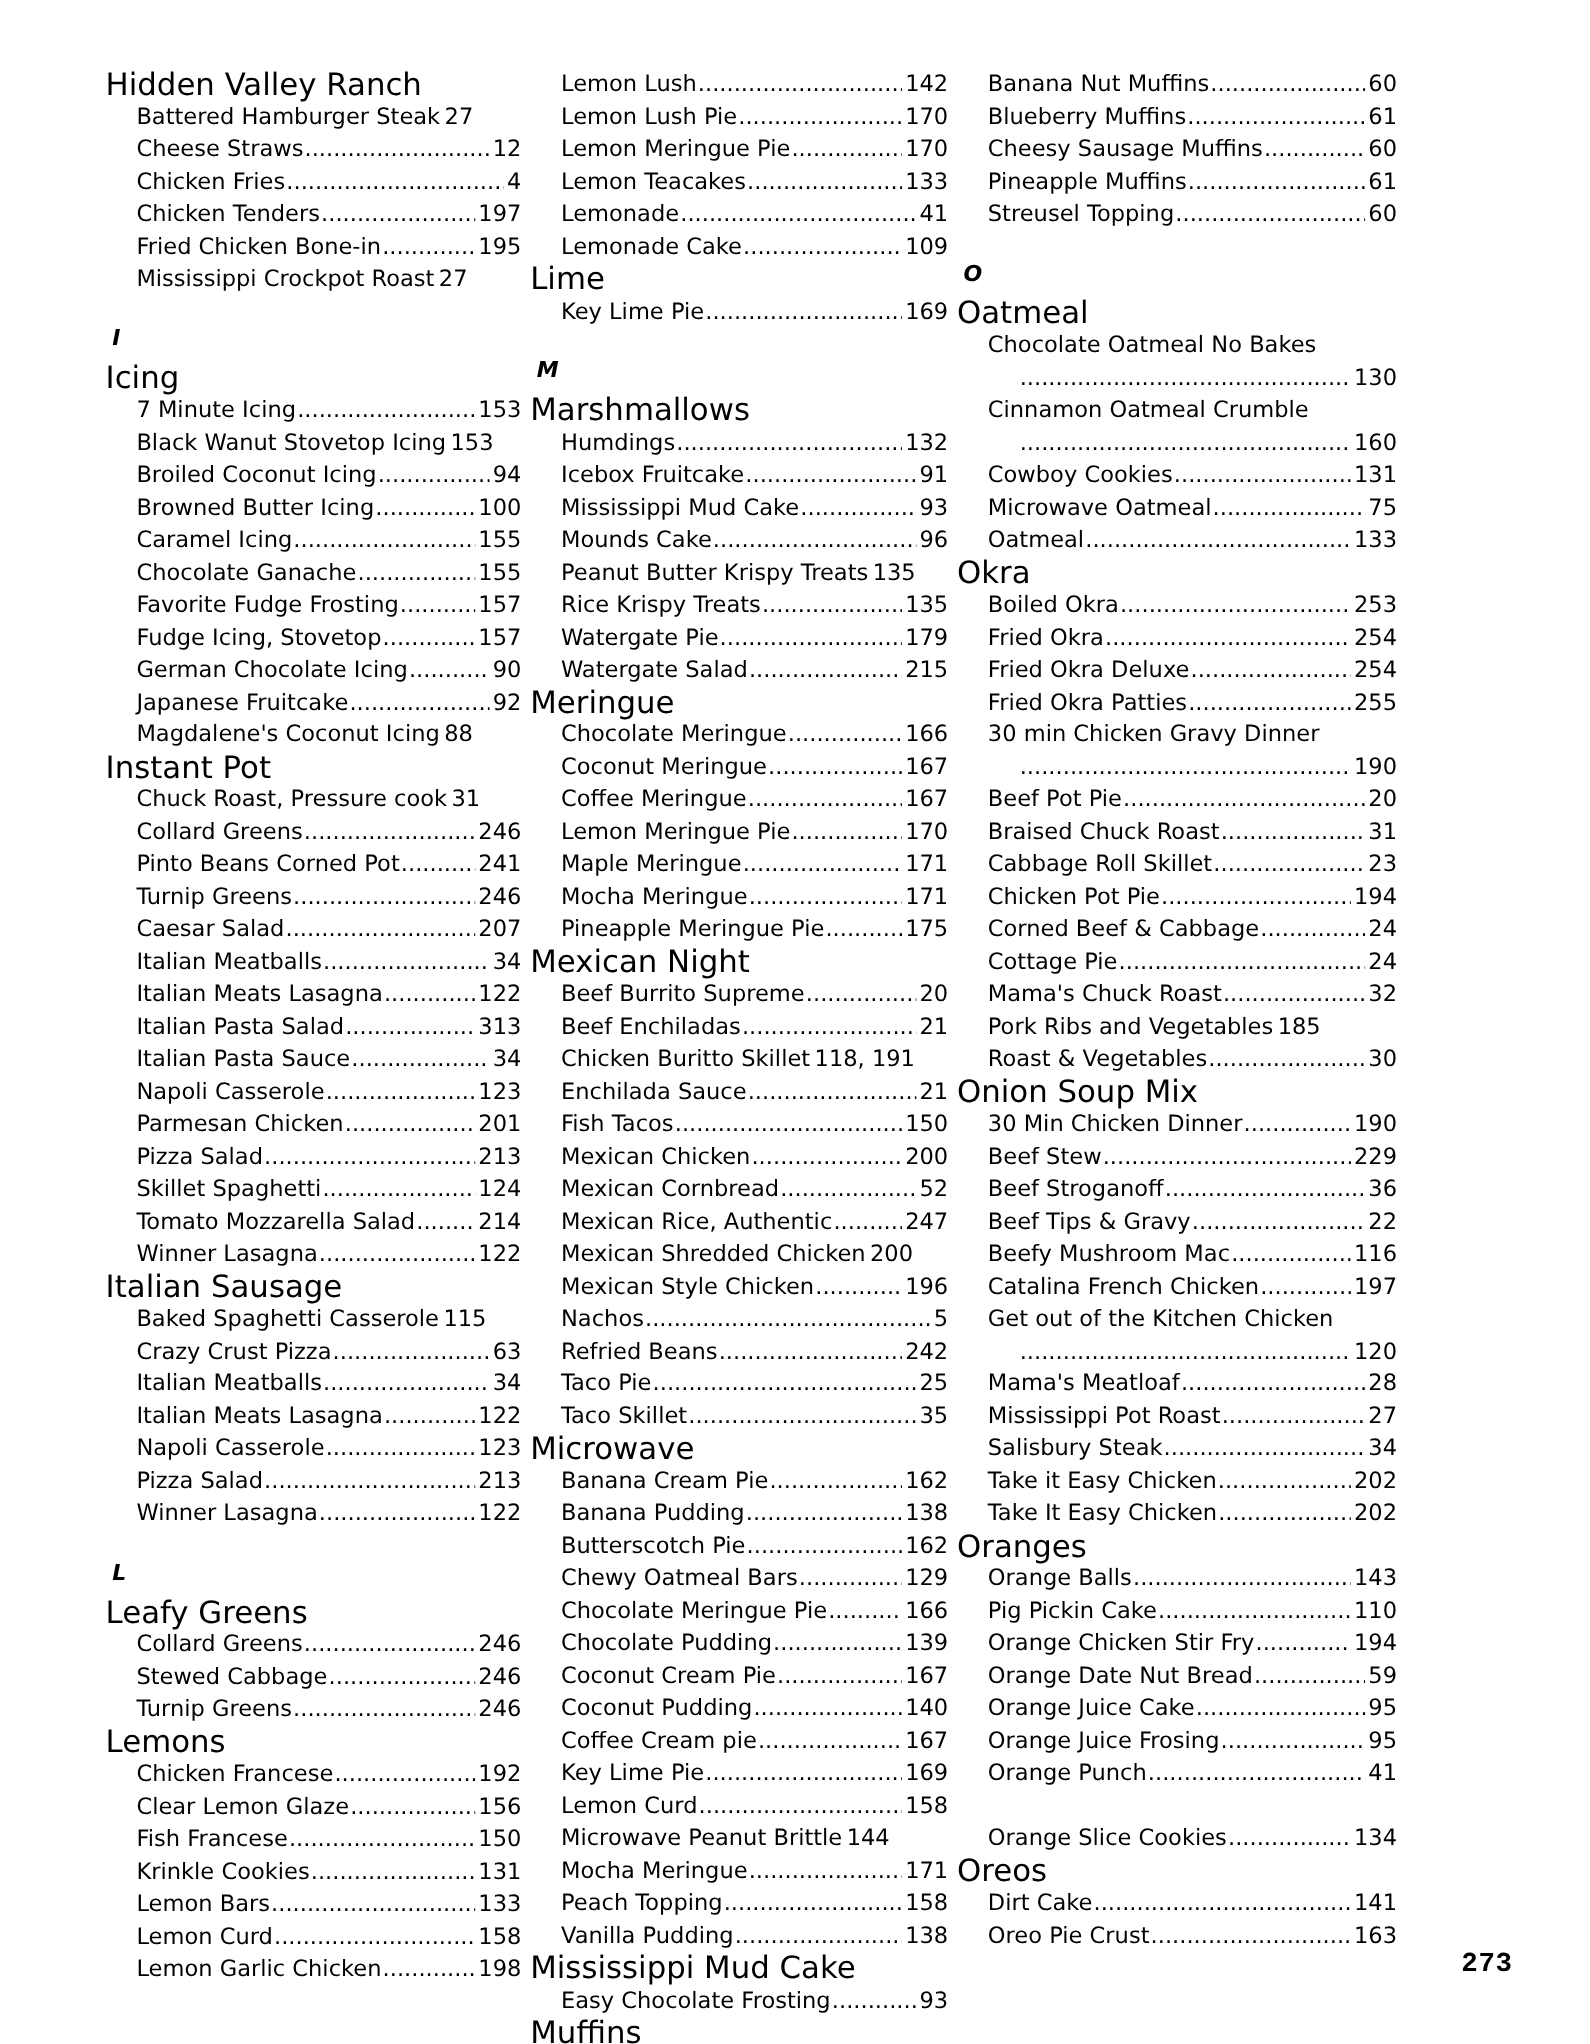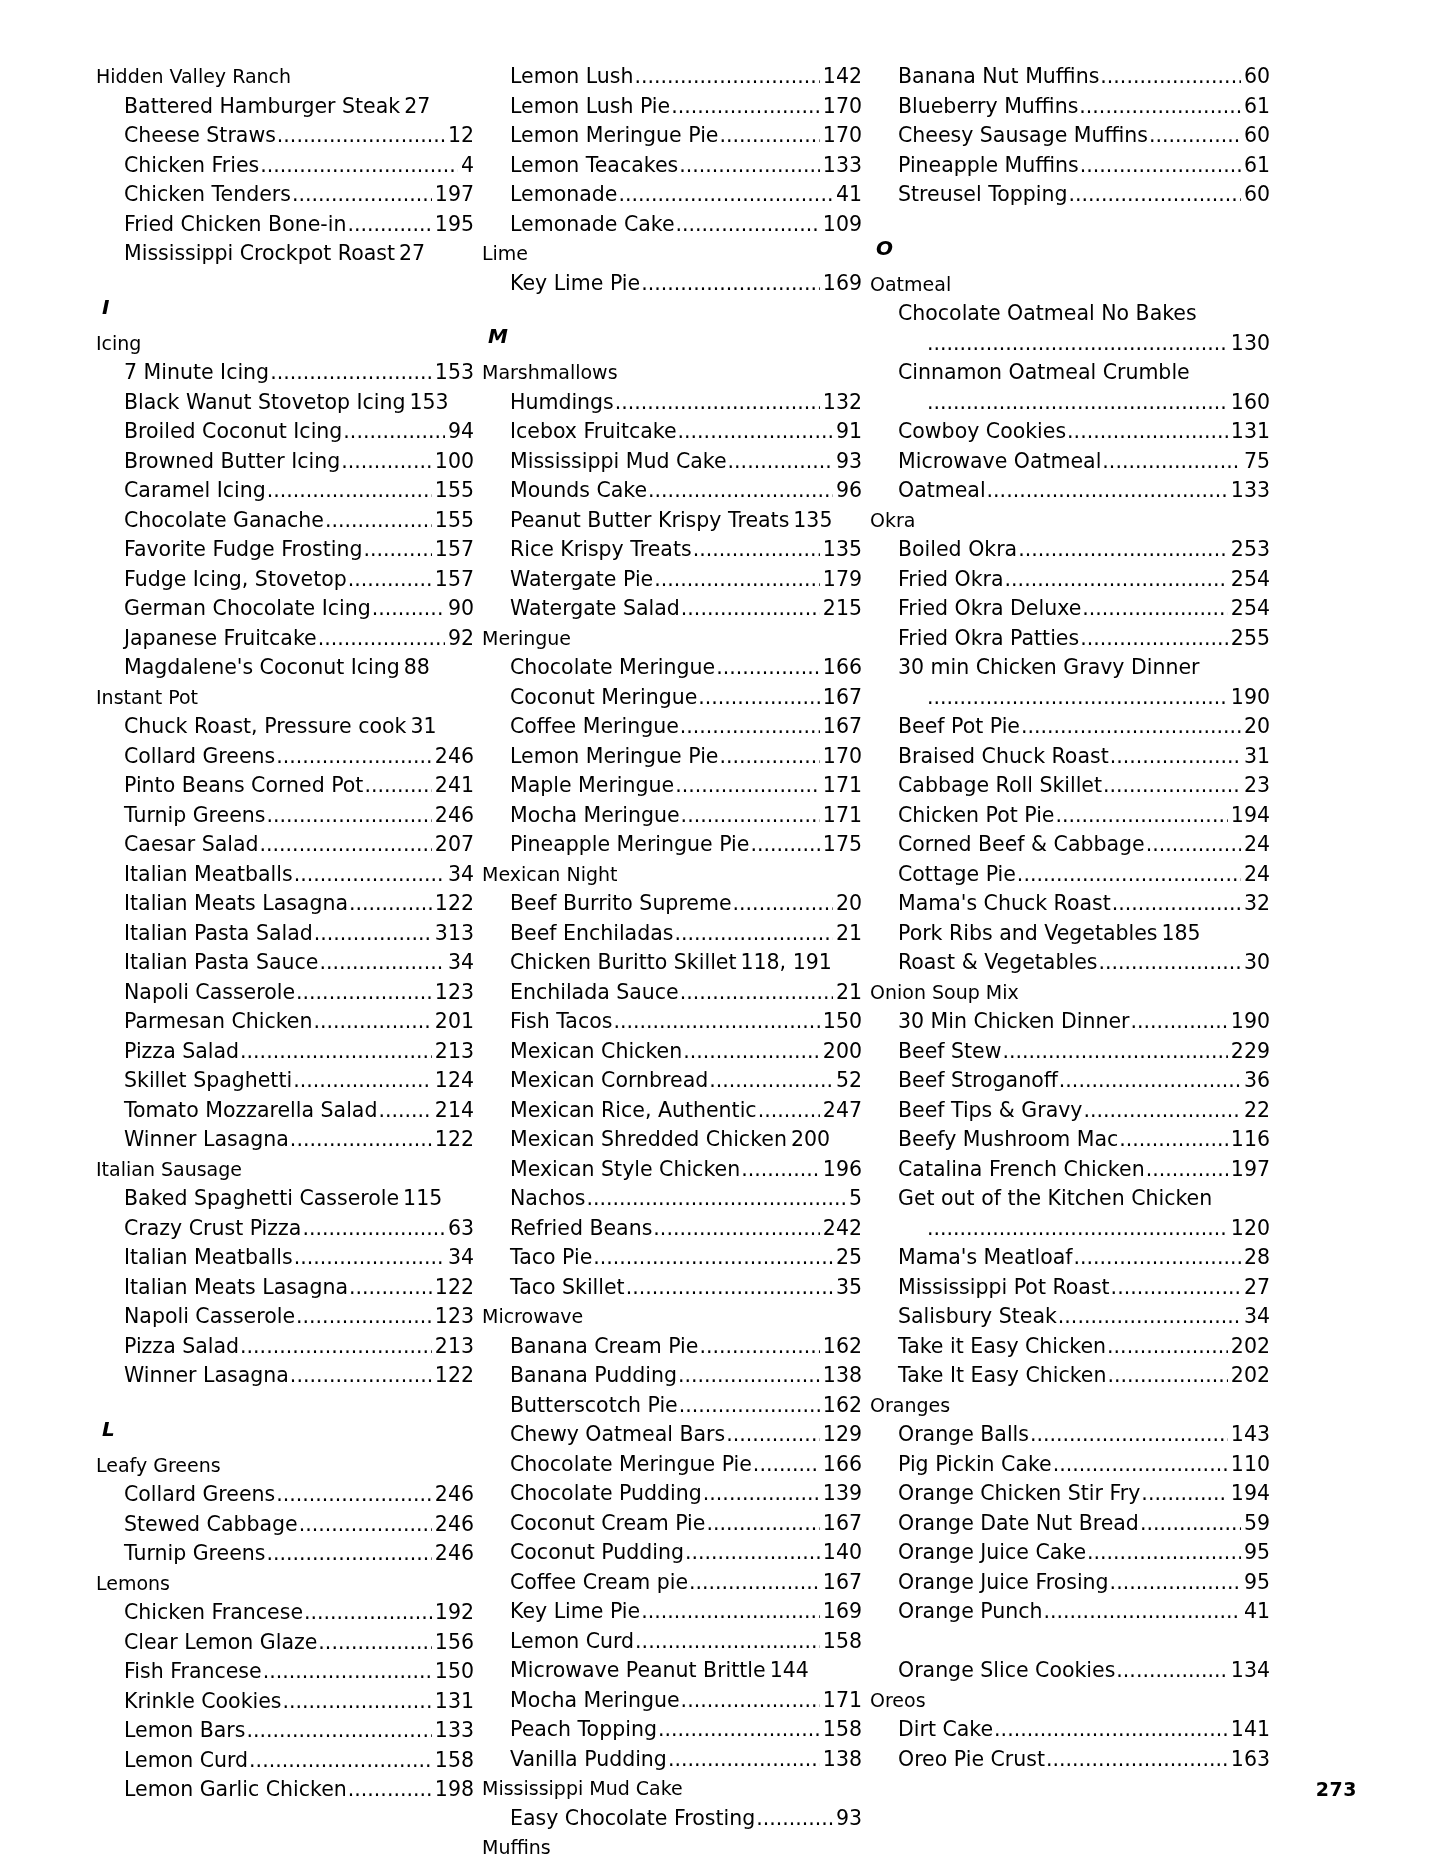--- a/index.html
+++ b/index.html
@@ -38,21 +38,21 @@
 
   .letter {
     font-style: italic;
     font-weight: bold;
     font-size: 20px;
     margin: 26px 0 10px 6px;
     letter-spacing: 0.5px;
   }
 
   .head {
-    font-size: 19px;
+    font-size: 28px;
     line-height: 29.5px;
     white-space: nowrap;
   }
   .entry {
     font-size: 20.5px;
     line-height: 29.5px;
     padding-left: 28px;
     display: flex;
     align-items: baseline;
     white-space: nowrap;
@@ -80,25 +80,26 @@
   .entry.wrap {
     padding-left: 56px;
   }
 
   .spacer {
     height: 29.5px;
   }
 
   .pagenum {
     position: absolute;
-    right: 88px;
+    right: 70px;
     bottom: 58px;
-    font-size: 19px;
+    font-size: 25px;
     font-weight: bold;
     letter-spacing: 0.5px;
+    font-family: Liberation Mono, monospace;
   }
 </style>
 </head>
 <body>
 
 <div class="page">
   <div class="columns">
     <div class="col col-1">
         <div class="head">Hidden Valley Ranch</div>
         <div class="entry nodots">

